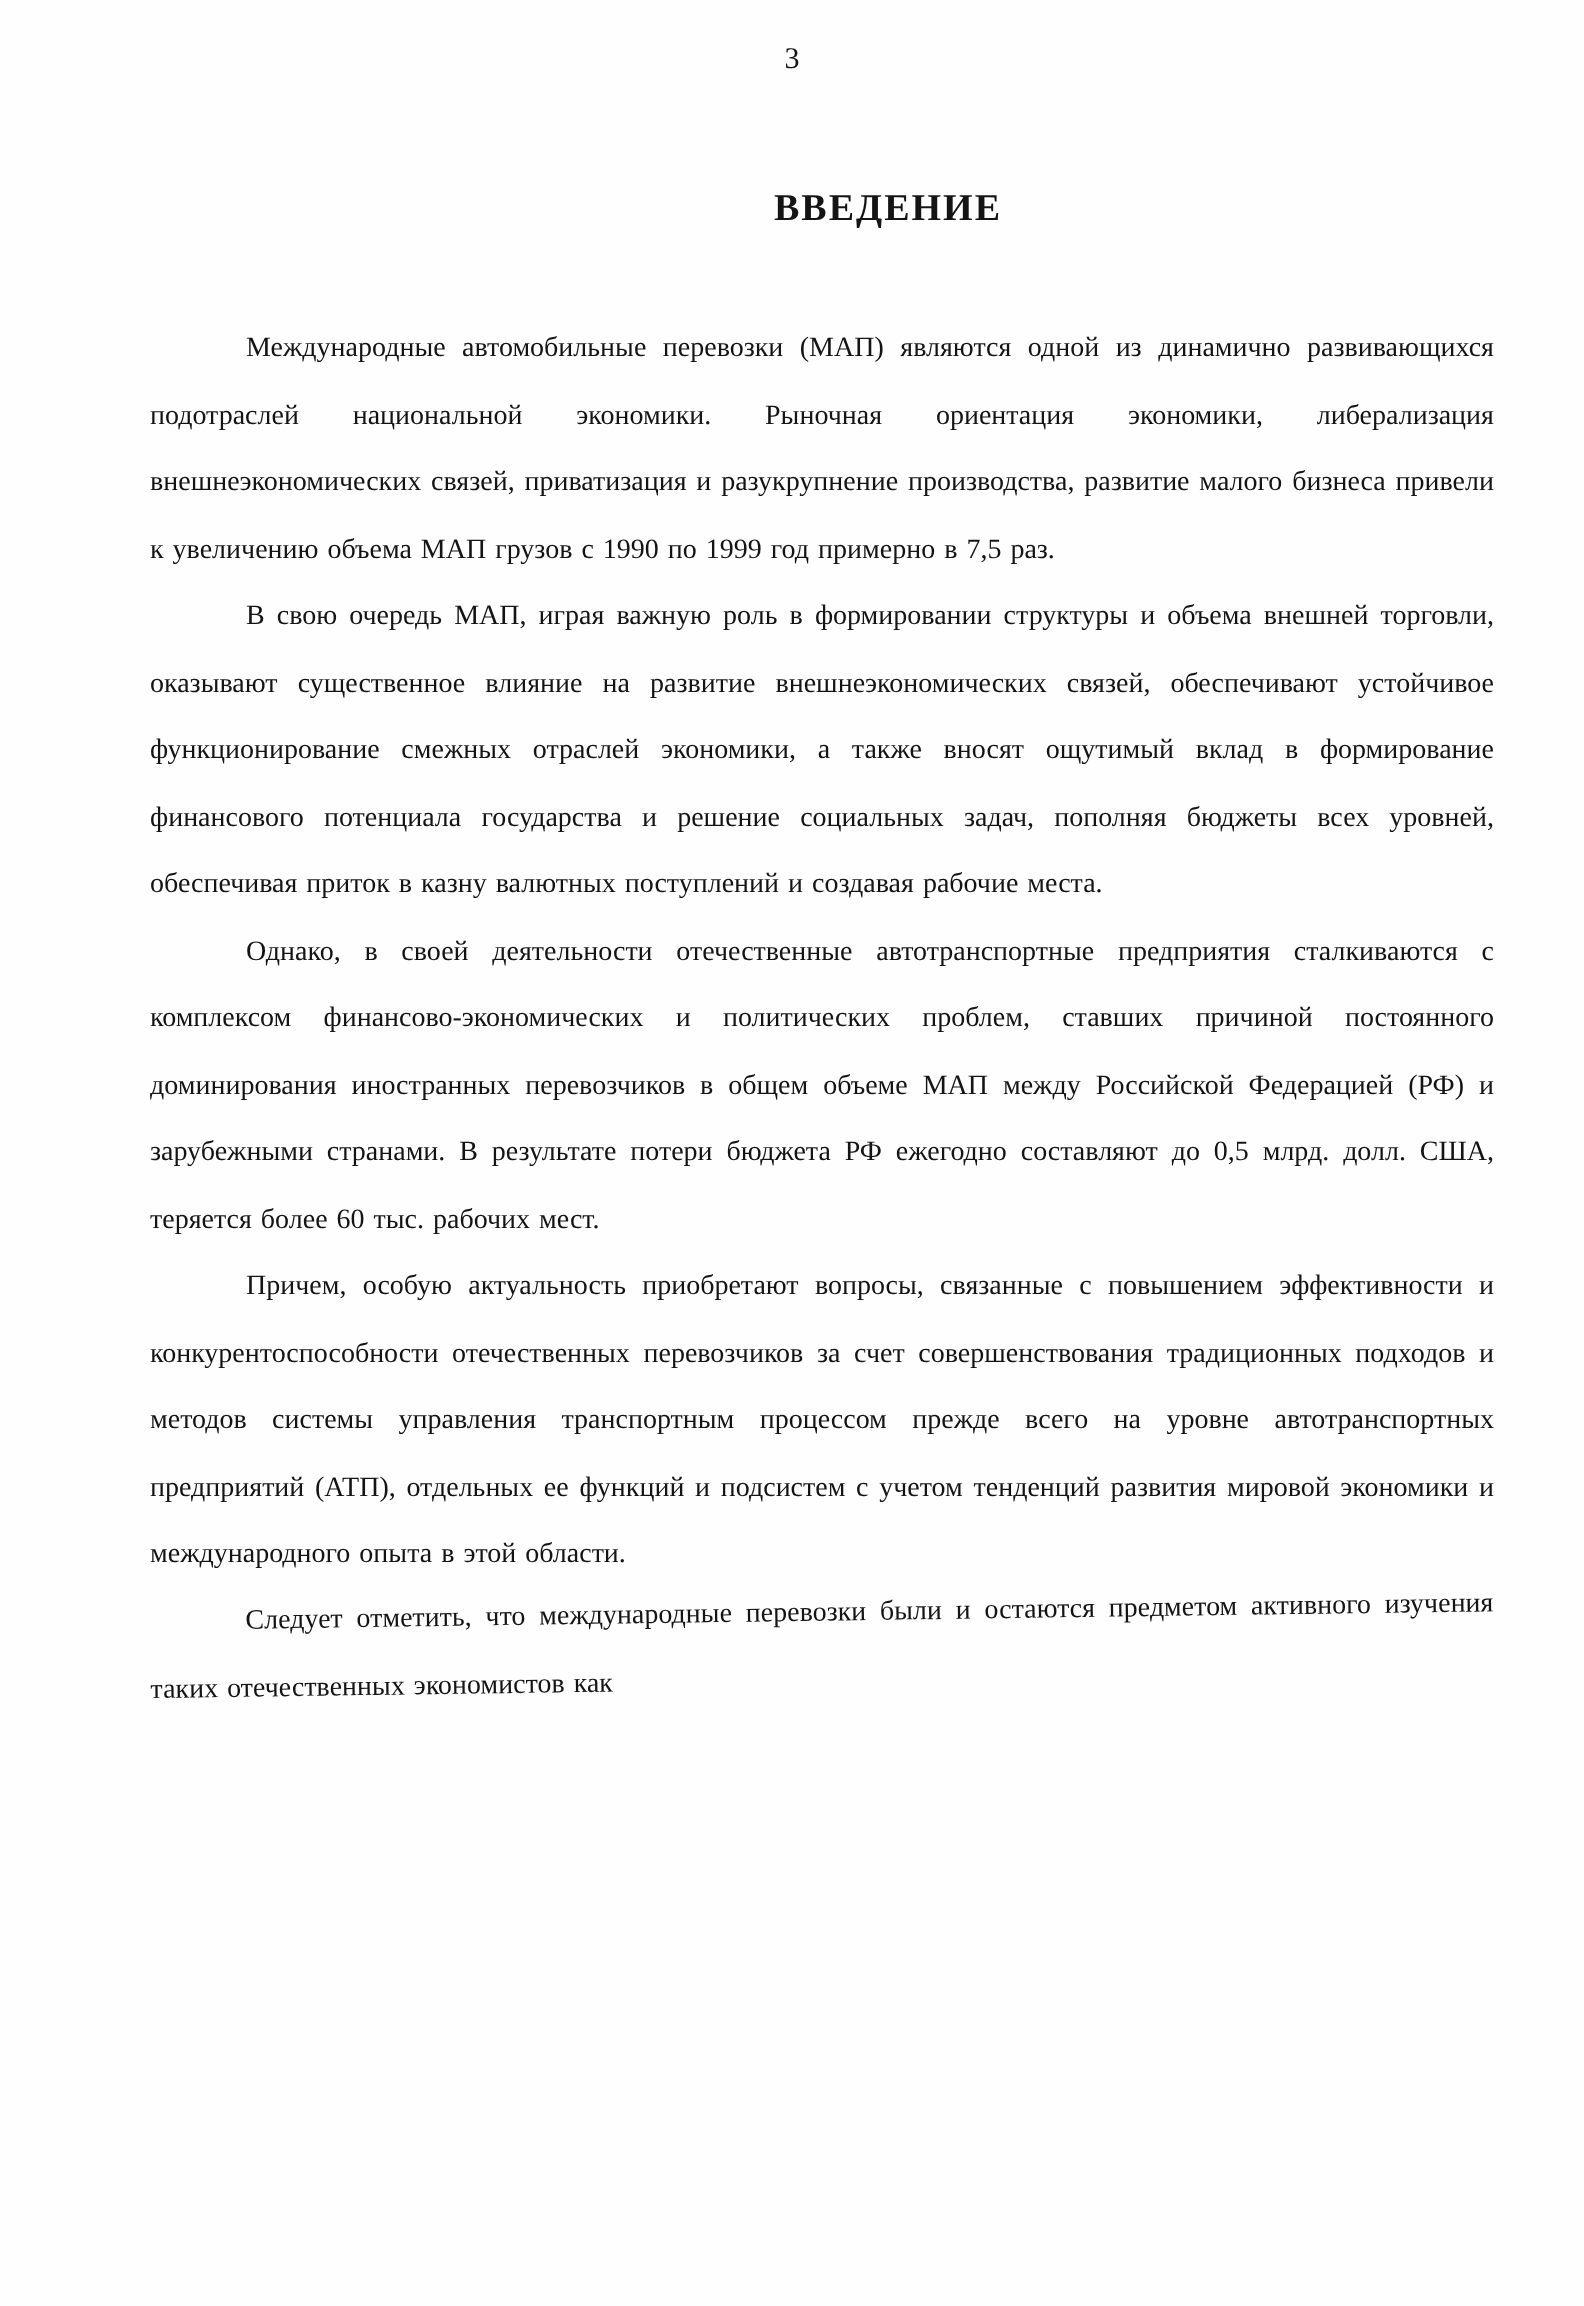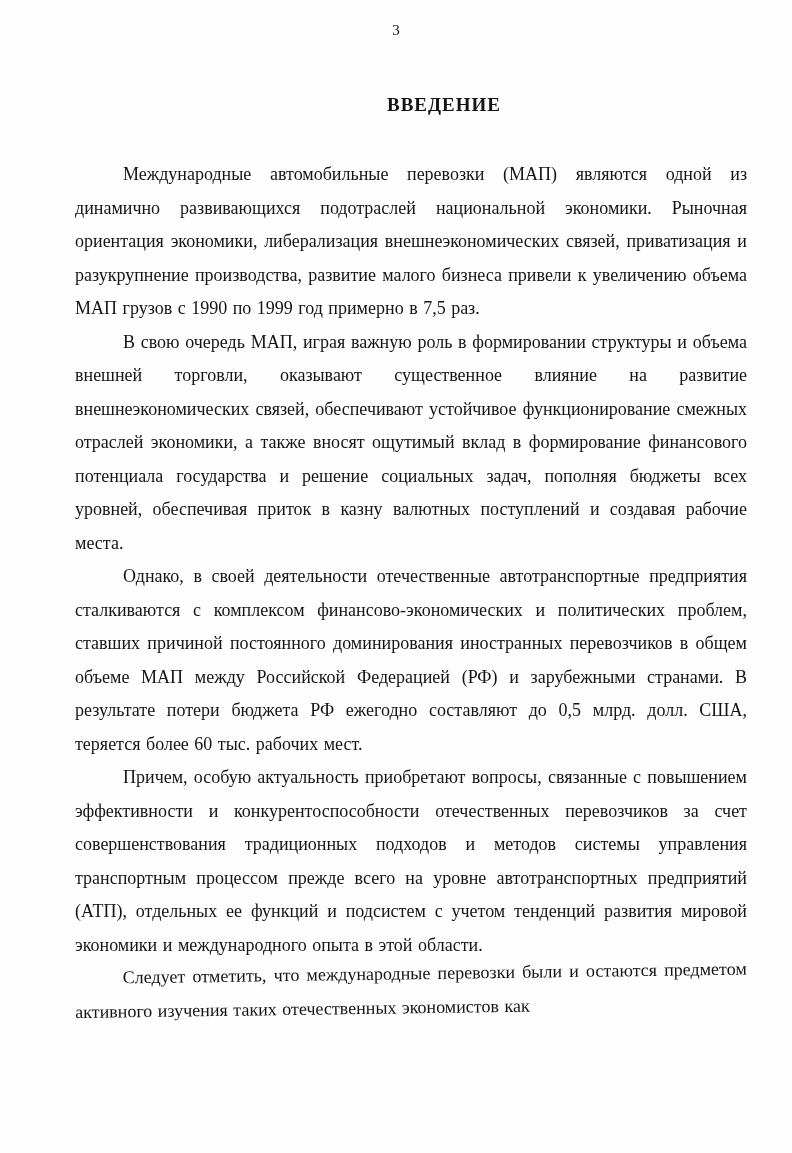--- a/index.html
+++ b/index.html
@@ -35,21 +35,21 @@
       font-size: 19px;
       font-weight: bold;
       letter-spacing: 1px;
       padding-left: 48px;
     }
     .body-text {
       position: absolute;
       top: 158px;
       left: 75px;
       width: 672px;
-      font-size: 18px;
+      font-size: 14px;
       line-height: 33.5px;
       text-align: justify;
     }
     .body-text p {
       margin: 0;
       padding: 0;
       text-indent: 48px;
       word-spacing: 1px;
     }
     .body-text p.skewed {

